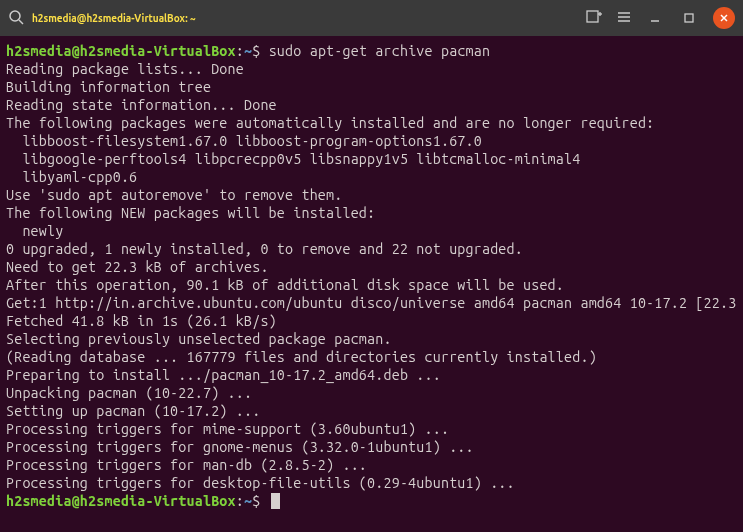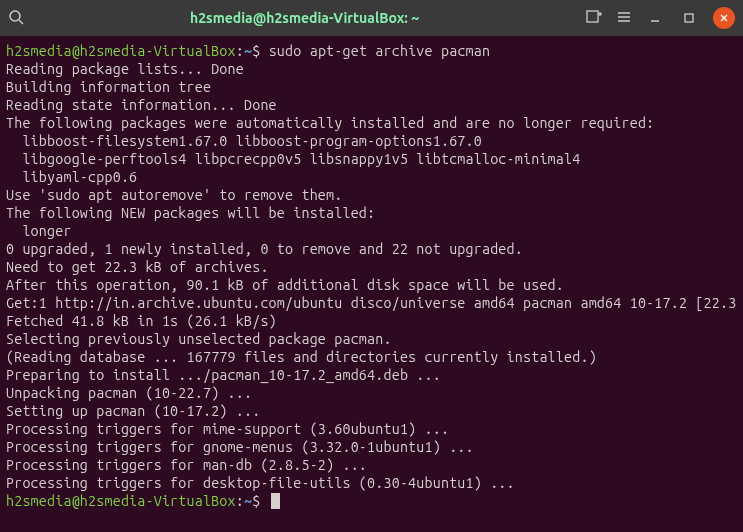--- a/index.html
+++ b/index.html
@@ -19,24 +19,24 @@
       gap: 8px;
     }
     .titlebar-left {
       display: flex;
       align-items: center;
       gap: 12px;
     }
     .search-icon svg { width: 16px; height: 16px; }
     .title {
       flex: 1;
-      text-align: center;
-      color: #86efac;
+      text-align: left;
+      color: #fde047;
       font-family: "Ubuntu", sans-serif;
-      font-size: 14px;
+      font-size: 10px;
       font-weight: bold;
     }
     .titlebar-right {
       display: flex;
       align-items: center;
       gap: 14px;
     }
     .win-btn {
       width: 20px;
       height: 20px;
@@ -58,21 +58,21 @@
     }
     .close-btn svg { width: 10px; height: 10px; }
     .terminal-body {
       padding: 6px 6px;
       font-size: 14.3px;
       line-height: 18px;
       color: #d6d0cf;
       white-space: pre;
       letter-spacing: 0.2px;
     }
-    .prompt-user { color: #7fd13b; font-weight: normal; margin-top: 29px; }
+    .prompt-user { color: #7fd13b; font-weight: bold; margin-top: 29px; }
     .prompt-colon { color: #d6d0cf; }
     .prompt-path { color: #5c8dbc; font-weight: bold; }
     .cursor {
       display: inline-block;
       width: 9px;
       height: 16px;
       background: #d6d0cf;
       vertical-align: text-bottom;
       margin-left: 2px;
     }
@@ -129,28 +129,28 @@
 <div class="terminal-body"><span class="prompt-user">h2smedia@h2smedia-VirtualBox</span><span class="prompt-colon">:</span><span class="prompt-path">~</span><span class="prompt-colon">$</span><span> sudo apt-get archive pacman</span>
 <span>Reading package lists... Done</span>
 <span>Building information tree</span>
 <span>Reading state information... Done</span>
 <span>The following packages were automatically installed and are no longer required:</span>
 <span>  libboost-filesystem1.67.0 libboost-program-options1.67.0</span>
 <span>  libgoogle-perftools4 libpcrecpp0v5 libsnappy1v5 libtcmalloc-minimal4</span>
 <span>  libyaml-cpp0.6</span>
 <span>Use 'sudo apt autoremove' to remove them.</span>
 <span>The following NEW packages will be installed:</span>
-<span>  longer</span>
+<span>  newly</span>
 <span>0 upgraded, 1 newly installed, 0 to remove and 22 not upgraded.</span>
 <span>Need to get 22.3 kB of archives.</span>
 <span>After this operation, 90.1 kB of additional disk space will be used.</span>
 <span>Get:1 http://in.archive.ubuntu.com/ubuntu disco/universe amd64 pacman amd64 10-17.2 [22.3 kB]</span>
 <span>Fetched 41.8 kB in 1s (26.1 kB/s)</span>
 <span>Selecting previously unselected package pacman.</span>
 <span>(Reading database ... 167779 files and directories currently installed.)</span>
 <span>Preparing to install .../pacman_10-17.2_amd64.deb ...</span>
 <span>Unpacking pacman (10-22.7) ...</span>
 <span>Setting up pacman (10-17.2) ...</span>
 <span>Processing triggers for mime-support (3.60ubuntu1) ...</span>
 <span>Processing triggers for gnome-menus (3.32.0-1ubuntu1) ...</span>
 <span>Processing triggers for man-db (2.8.5-2) ...</span>
-<span>Processing triggers for desktop-file-utils (0.30-4ubuntu1) ...</span>
+<span>Processing triggers for desktop-file-utils (0.29-4ubuntu1) ...</span>
 <span class="prompt-user">h2smedia@h2smedia-VirtualBox</span><span class="prompt-colon">:</span><span class="prompt-path">~</span><span class="prompt-colon">$</span> <span class="cursor"></span></div>
 
 </body></html>

